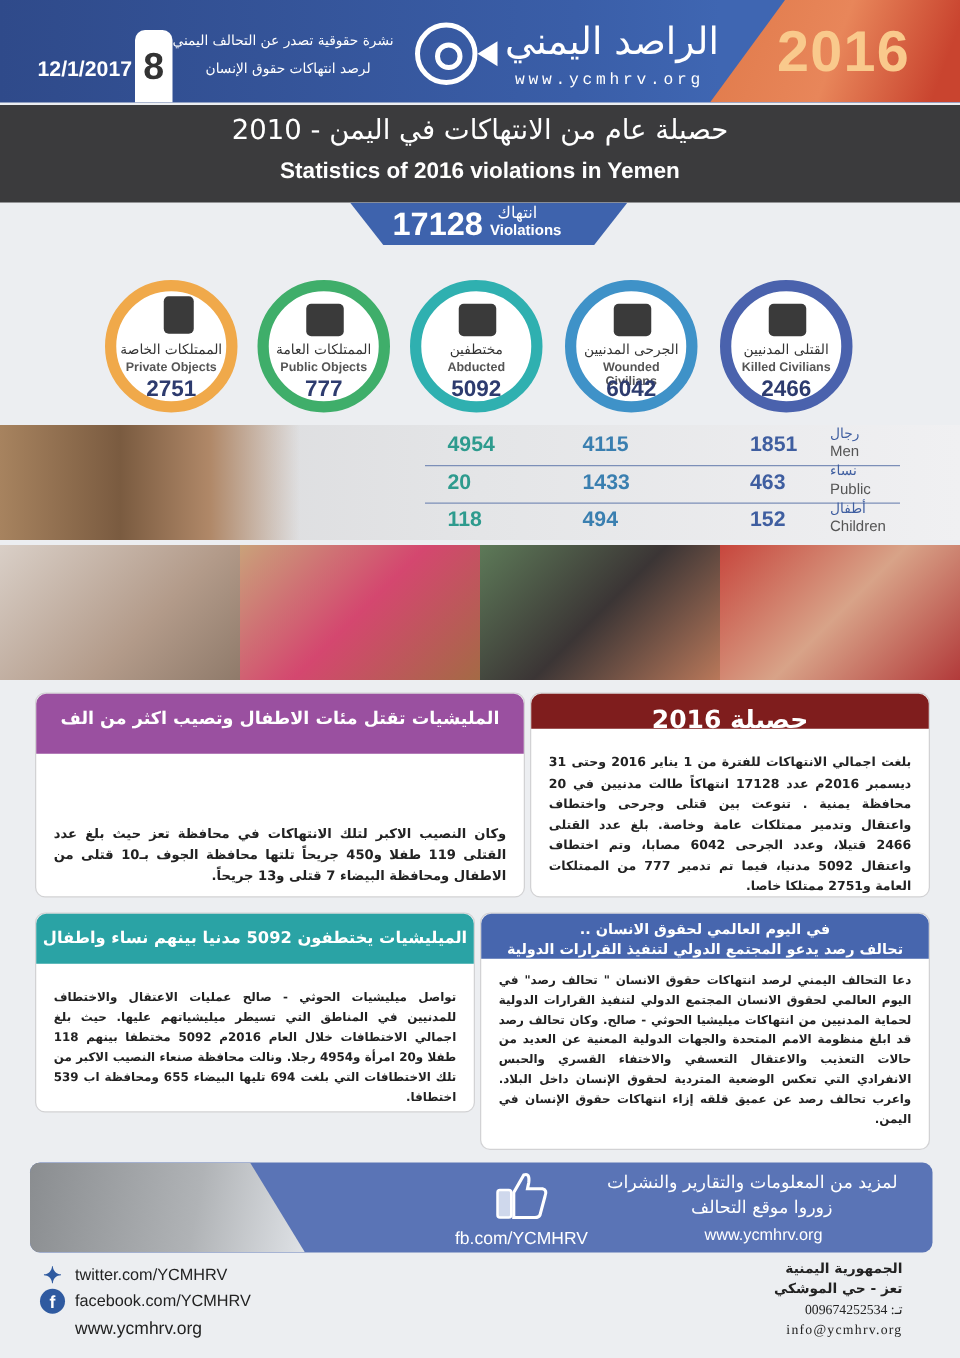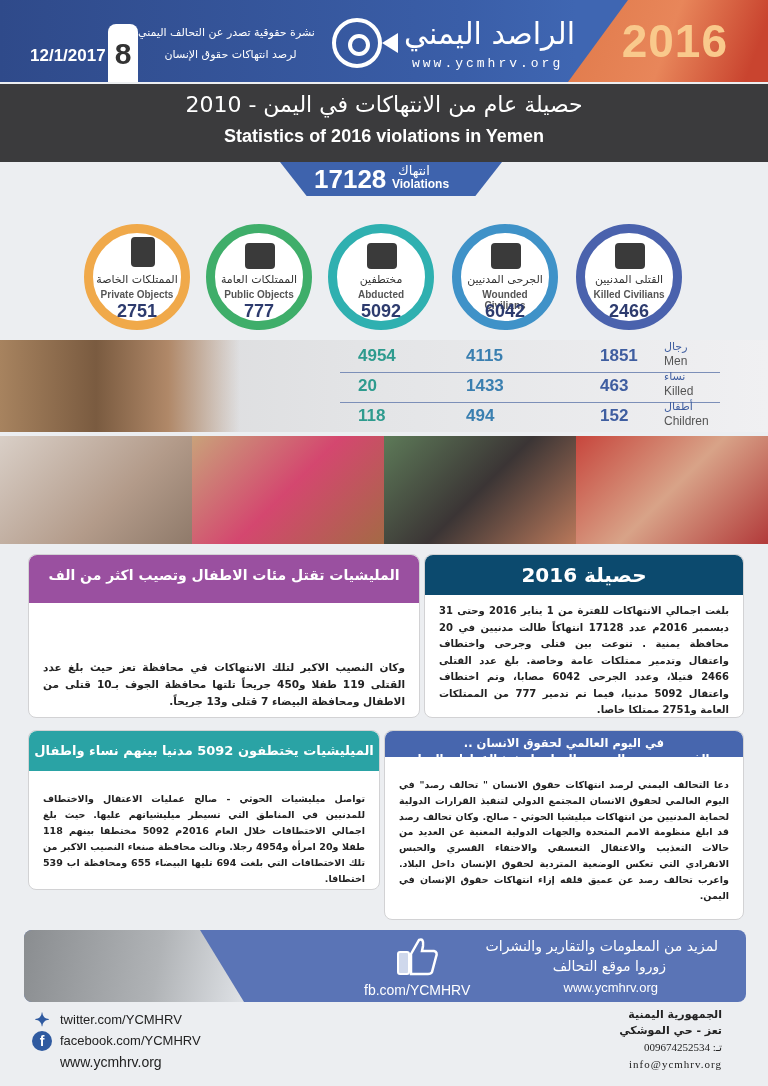--- a/index.html
+++ b/index.html
@@ -120,50 +120,50 @@
   <span class="s3">1851</span>
   <span class="slabel-ar">رجال</span>
   <span class="slabel-en">Men</span>
 </div>
 <div class="sline" style="top:372px"></div>
 <div class="srow" style="top:370px">
   <span class="s1">20</span>
   <span class="s2">1433</span>
   <span class="s3">463</span>
   <span class="slabel-ar">نساء</span>
-  <span class="slabel-en">Killed</span>
+  <span class="slabel-en">Public</span>
 </div>
 <div class="sline" style="top:402px"></div>
 <div class="srow" style="top:400px">
   <span class="s1">118</span>
   <span class="s2">494</span>
   <span class="s3">152</span>
   <span class="slabel-ar">أطفال</span>
   <span class="slabel-en">Children</span>
 </div>
 
 <div class="photostrip">
   <div class="ph" style="background:linear-gradient(135deg,#d9cfc7,#b39b8a 60%,#8f7a6a)"></div>
   <div class="ph" style="background:linear-gradient(135deg,#c9a27a,#d4476f 50%,#a46a45)"></div>
   <div class="ph" style="background:linear-gradient(135deg,#5d7a58,#3b3535 50%,#b9785a)"></div>
   <div class="ph" style="background:linear-gradient(135deg,#c7463d,#d8a388 50%,#b23a3a)"></div>
 </div>
 
 <div class="box" style="left:424px;top:554px;width:320px;height:164px">
-  <div class="box-head" style="background:#0c4a6e;height:40px;line-height:40px;font-size:20px;font-weight:bold">حصيلة 2016</div>
+  <div class="box-head" style="background:#7f1d1d;height:28px;line-height:40px;font-size:20px;font-weight:bold">حصيلة 2016</div>
   <div class="box-body" style="top:48px;font-size:10px;line-height:16.5px">بلغت اجمالي الانتهاكات للفترة من 1 يناير 2016 وحتى 31 ديسمبر 2016م عدد 17128 انتهاكاً طالت مدنيين في 20 محافظة يمنية . تنوعت بين قتلى وجرحى واختطاف واعتقال وتدمير ممتلكات عامة وخاصة. بلغ عدد القتلى 2466 قتيلا، وعدد الجرحى 6042 مصابا، وتم اختطاف واعتقال 5092 مدنيا، فيما تم تدمير 777 من الممتلكات العامة و2751 ممتلكا خاصا.</div>
 </div>
 
 <div class="box" style="left:28px;top:554px;width:392px;height:164px">
   <div class="box-head" style="background:#9a50a0;height:48px;line-height:40px;font-size:14px;font-weight:bold">المليشيات تقتل مئات الاطفال وتصيب اكثر من الف اخرين</div>
   <div class="box-body" style="top:104px">وكان النصيب الاكبر لتلك الانتهاكات في محافظة تعز حيث بلغ عدد القتلى 119 طفلا و450 جريحاً تلتها محافظة الجوف بـ10 قتلى من الاطفال ومحافظة البيضاء 7 قتلى و13 جريحاً.</div>
 </div>
 
 <div class="box" style="left:384px;top:730px;width:360px;height:190px">
-  <div class="box-head" style="background:#4766ae;height:26px;padding-top:4px;font-size:11.5px;font-weight:bold;line-height:16px">
+  <div class="box-head" style="background:#4766ae;height:36px;padding-top:4px;font-size:11.5px;font-weight:bold;line-height:16px">
     <div>في اليوم العالمي لحقوق الانسان ..</div>
     <div>تحالف رصد يدعو المجتمع الدولي لتنفيذ القرارات الدولية</div>
   </div>
   <div class="box-body" style="top:46px;font-size:9.5px;line-height:15.8px">دعا التحالف اليمني لرصد انتهاكات حقوق الانسان " تحالف رصد" في اليوم العالمي لحقوق الانسان المجتمع الدولي لتنفيذ القرارات الدولية لحماية المدنيين من انتهاكات ميليشيا الحوثي - صالح. وكان تحالف رصد قد ابلغ منظومة الامم المتحدة والجهات الدولية المعنية عن العديد من حالات التعذيب والاعتقال التعسفي والاختفاء القسري والحبس الانفرادي التي تعكس الوضعية المتردية لحقوق الإنسان داخل البلاد. واعرب تحالف رصد عن عميق قلقه إزاء انتهاكات حقوق الإنسان في اليمن.</div>
 </div>
 
 <div class="box" style="left:28px;top:730px;width:352px;height:160px">
   <div class="box-head" style="background:#2aa3a5;height:40px;line-height:40px;font-size:13px;font-weight:bold">الميليشيات يختطفون 5092 مدنيا بينهم نساء واطفال</div>
   <div class="box-body" style="top:60px;font-size:9.5px;line-height:16px">تواصل ميليشيات الحوثي - صالح عمليات الاعتقال والاختطاف للمدنيين في المناطق التي تسيطر ميليشياتهم عليها. حيث بلغ اجمالي الاختطافات خلال العام 2016م 5092 مختطفا بينهم 118 طفلا و20 امرأة و4954 رجلا. ونالت محافظة صنعاء النصيب الاكبر من تلك الاختطافات التي بلغت 694 تليها البيضاء 655 ومحافظة اب 539 اختطافا.</div>
 </div>

